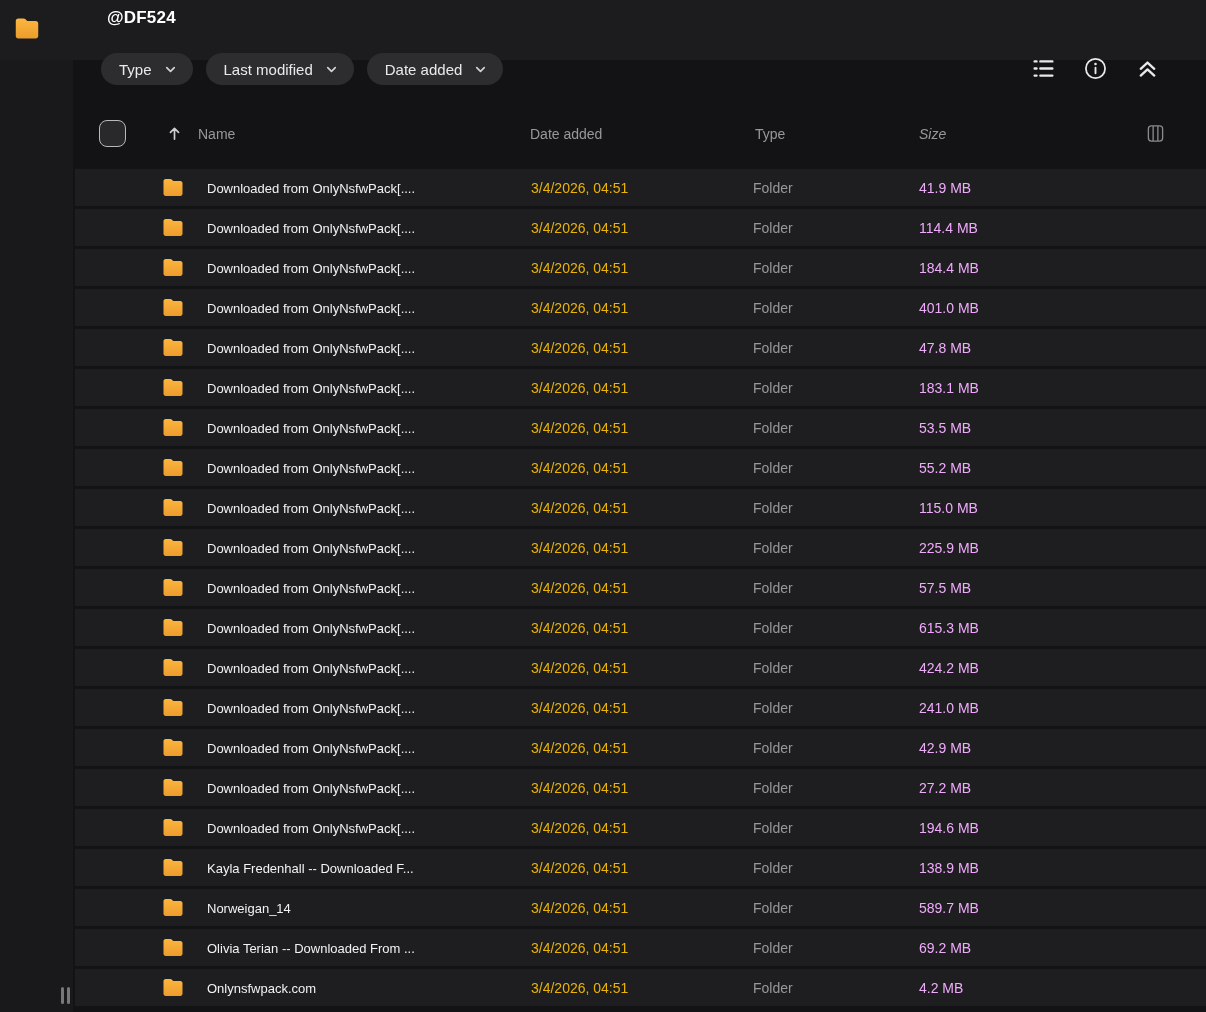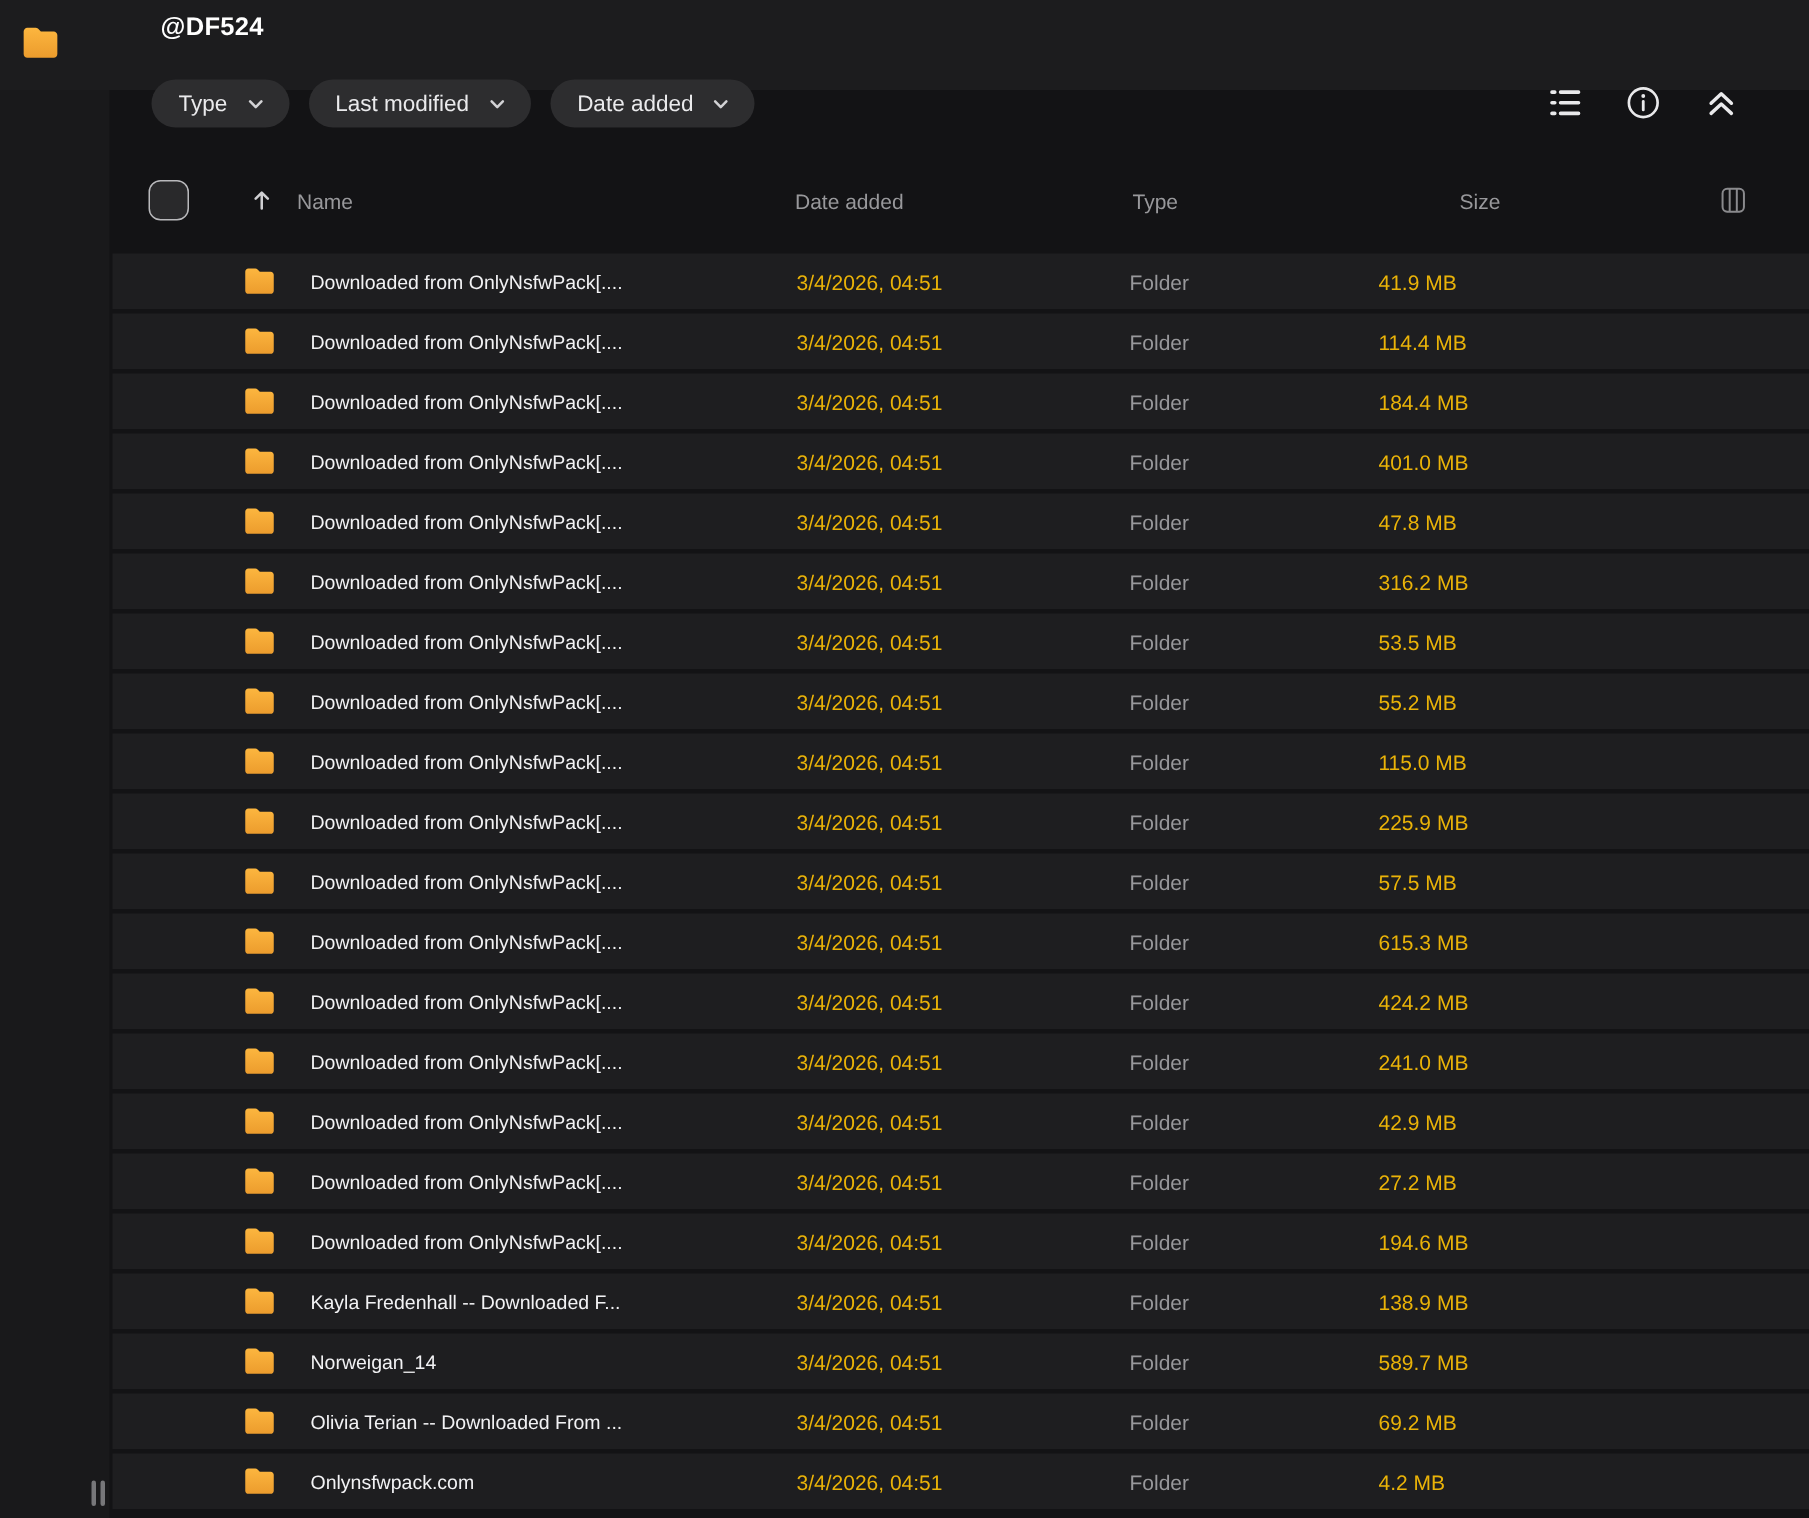--- a/index.html
+++ b/index.html
@@ -31,34 +31,34 @@
   
   .thead{position:absolute;left:0;top:118px;width:1044px;height:32px;color:#98989b;font-size:14px;}
   .checkbox{
     position:absolute;left:99px;top:2px;width:25px;height:25px;
     border:1.5px solid #b9b9bc;border-radius:8px;background:#29292b;cursor:pointer;
   }
   .sort-arrow{position:absolute;left:166px;top:7px;}
   .th-name{position:absolute;left:198px;top:8px;}
   .th-date{position:absolute;left:530px;top:8px;}
   .th-type{position:absolute;left:755px;top:8px;}
-  .th-size{position:absolute;left:973px;top:8px;}
+  .th-size{position:absolute;left:919px;top:8px;font-style:italic;}
   .columns-icon{position:absolute;left:1146px;top:6px;cursor:pointer;}
 
   
   .rows{position:absolute;left:75px;top:169px;width:1131px;}
   .row{
     position:relative;height:37px;margin-bottom:3px;background:#1e1e20;cursor:pointer;
   }
   .row .folder-ic{position:absolute;left:87px;top:9px;width:22px;height:19px;}
   .cell{position:absolute;top:50%;transform:translateY(-50%);white-space:nowrap;}
   .cell.name{left:132px;color:#f2f2f4;font-size:13px;}
   .cell.date{left:456px;color:#eab308;font-size:14px;}
   .cell.type{left:678px;color:#98989b;font-size:14px;}
-  .cell.size{left:844px;color:#eab308;font-size:14px;}
+  .cell.size{left:844px;color:#f0abfc;font-size:14px;}
 
   
   .resize-handle{position:absolute;left:61px;top:987px;display:flex;gap:3px;cursor:col-resize;}
   .resize-handle i{display:block;width:3px;height:17px;border-radius:2px;background:#77777a;}
 </style>
 </head>
 <body>
 
 <svg width="0" height="0" style="position:absolute" aria-hidden="true">
   <defs>
@@ -210,21 +210,21 @@
 
   <div class="row">
     <span class="folder-ic">
       <svg width="22" height="19" viewBox="0 0 22 19">
         <path d="M1.5 3.2 C1.5 2 2.4 1 3.6 1 h4.6 c.6 0 1.1 .2 1.5 .6 l1.5 1.5 h7.2 c1.2 0 2.1 1 2.1 2.1 v10.6 c0 1.2 -.9 2.1 -2.1 2.1 H3.6 c-1.2 0 -2.1 -.9 -2.1 -2.1 Z" fill="url(#folderGrad)"></path>
       </svg>
     </span>
     <span class="cell name">Downloaded from OnlyNsfwPack[....</span>
     <span class="cell date">3/4/2026, 04:51</span>
     <span class="cell type">Folder</span>
-    <span class="cell size">316.2 MB</span>
+    <span class="cell size">183.1 MB</span>
   </div>
 
   <div class="row">
     <span class="folder-ic">
       <svg width="22" height="19" viewBox="0 0 22 19">
         <path d="M1.5 3.2 C1.5 2 2.4 1 3.6 1 h4.6 c.6 0 1.1 .2 1.5 .6 l1.5 1.5 h7.2 c1.2 0 2.1 1 2.1 2.1 v10.6 c0 1.2 -.9 2.1 -2.1 2.1 H3.6 c-1.2 0 -2.1 -.9 -2.1 -2.1 Z" fill="url(#folderGrad)"></path>
       </svg>
     </span>
     <span class="cell name">Downloaded from OnlyNsfwPack[....</span>
     <span class="cell date">3/4/2026, 04:51</span>

